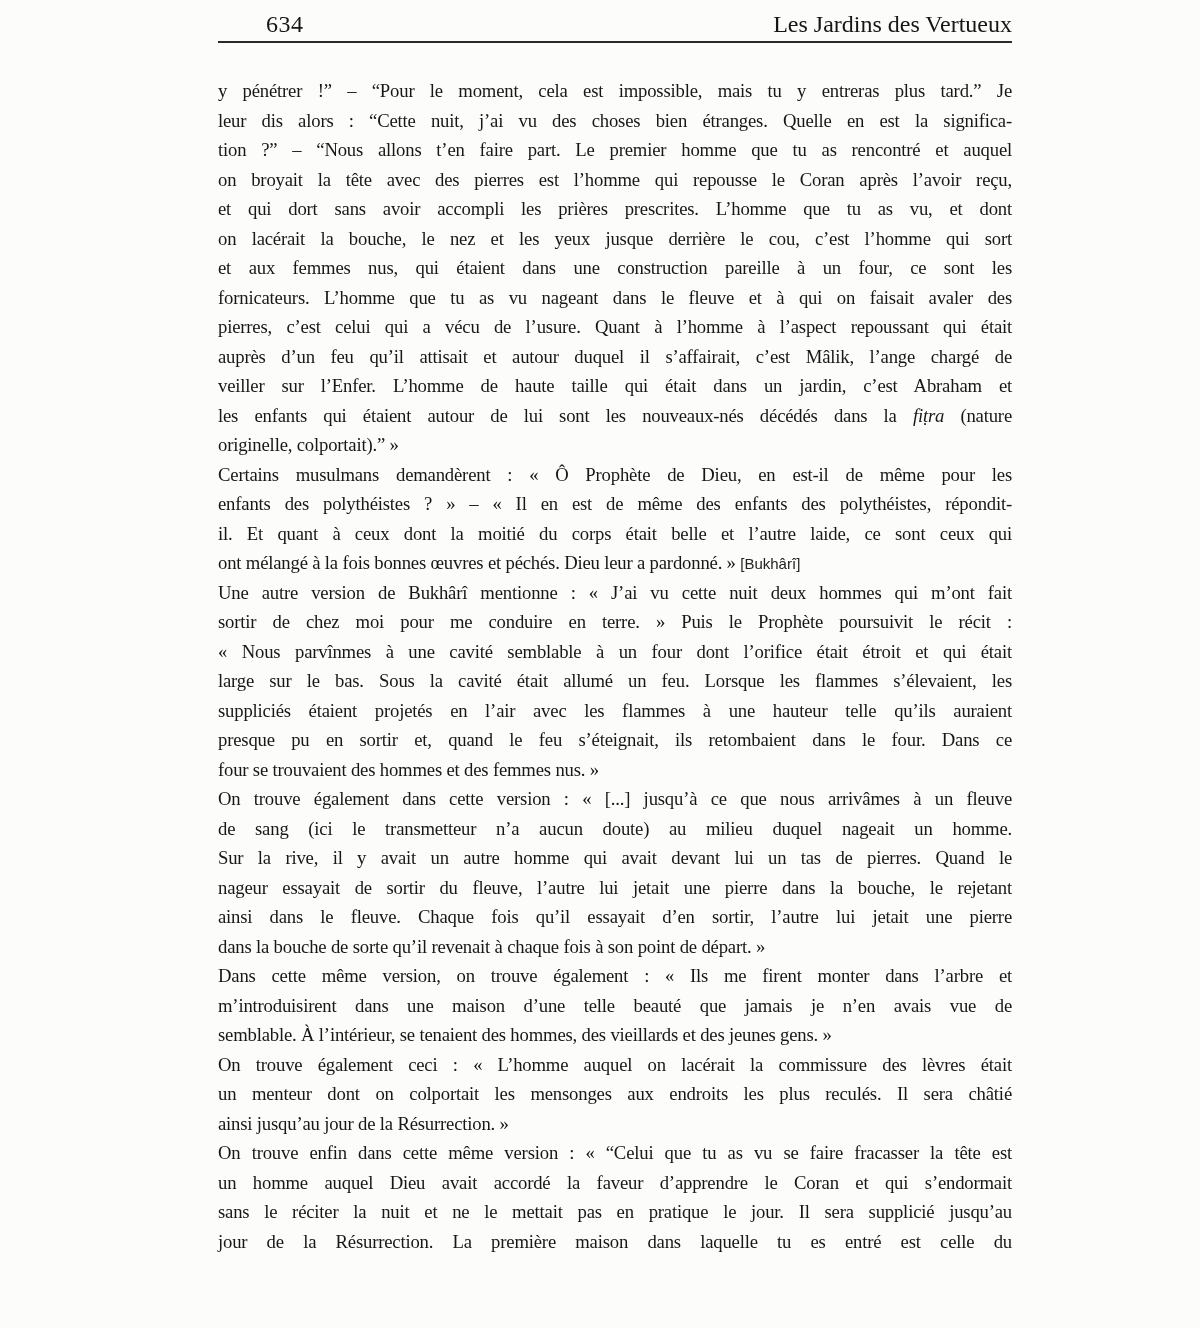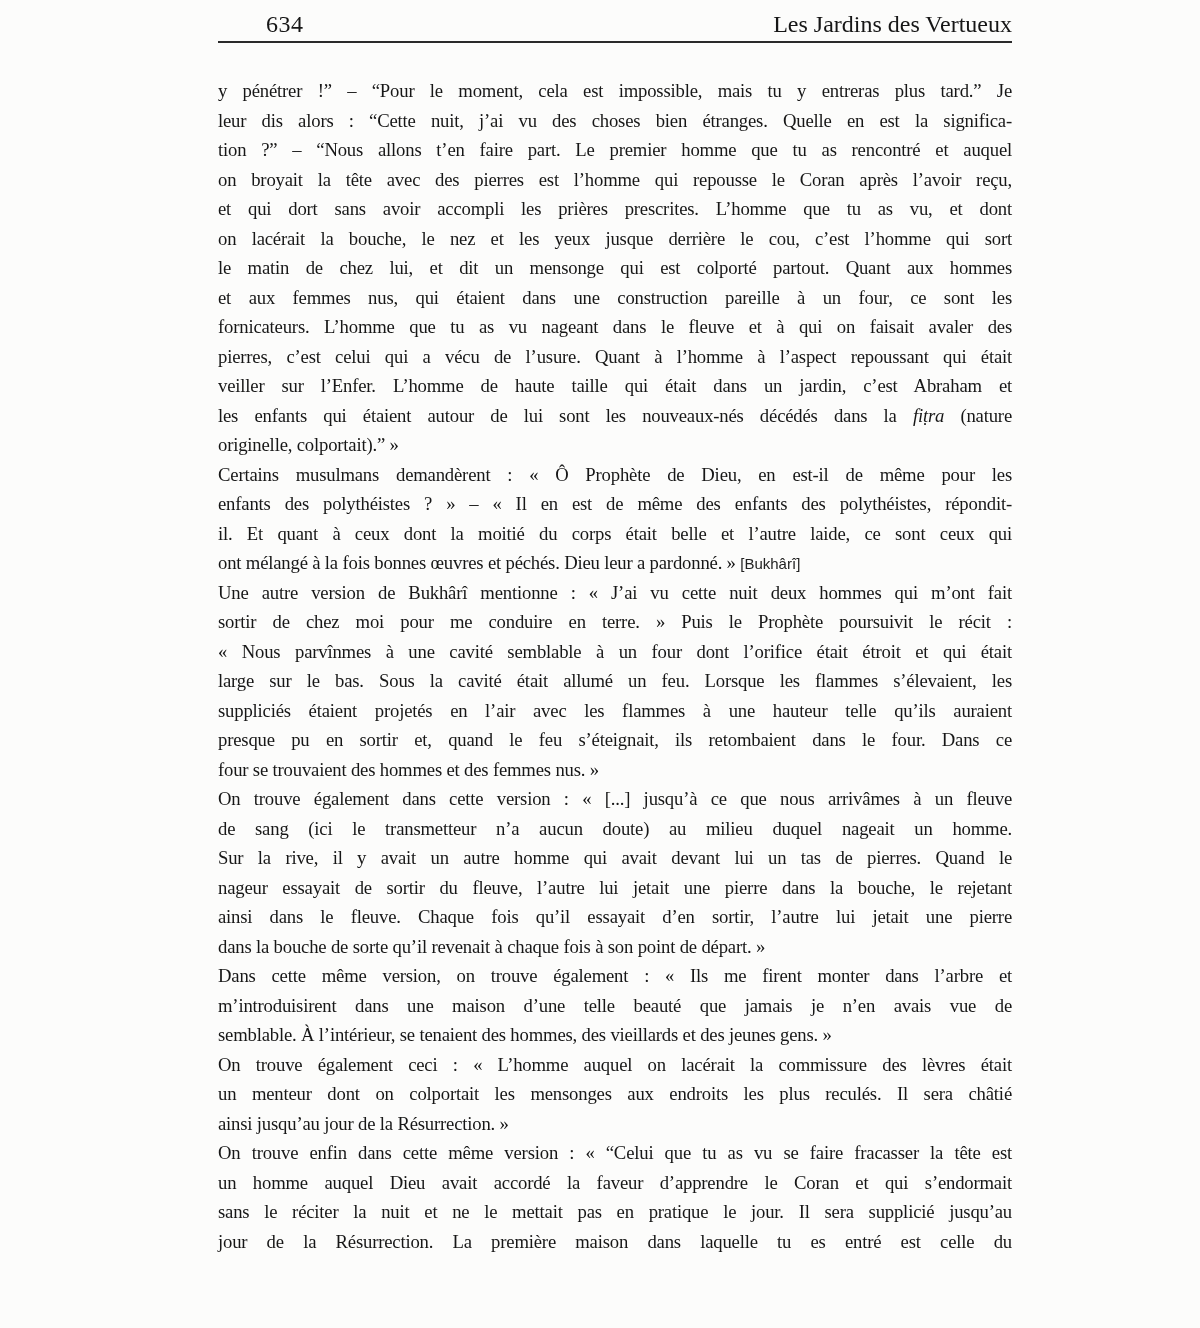--- a/index.html
+++ b/index.html
@@ -71,24 +71,24 @@
     <span class="running-title">Les Jardins des Vertueux</span>
   </div>
   <hr class="header-rule">
   <div class="body-text">
       <div class="line"><span>y pénétrer !” – “Pour le moment, cela est impossible, mais tu y entreras plus tard.”  Je</span></div>
       <div class="line"><span>leur dis alors : “Cette nuit, j’ai vu des choses bien étranges. Quelle en est la significa-</span></div>
       <div class="line"><span>tion ?” – “Nous allons t’en faire part. Le premier homme que tu as rencontré et auquel</span></div>
       <div class="line"><span>on broyait la tête avec des pierres est l’homme qui repousse le Coran après l’avoir reçu,</span></div>
       <div class="line"><span>et qui dort sans avoir accompli les prières prescrites. L’homme que tu as vu, et dont</span></div>
       <div class="line"><span>on lacérait la bouche, le nez et les yeux jusque derrière le cou, c’est l’homme qui sort</span></div>
-      <div class="line"><span>le matin de chez lui, et dit un mensonge qui est colporté partout. Quant aux hommes</span></div>
       <div class="line"><span>et aux femmes nus, qui étaient dans une construction pareille à un four, ce sont les</span></div>
       <div class="line"><span>fornicateurs. L’homme que tu as vu nageant dans le fleuve et à qui on faisait avaler des</span></div>
       <div class="line"><span>pierres, c’est celui qui a vécu de l’usure. Quant à l’homme à l’aspect repoussant qui était</span></div>
+      <div class="line"><span>auprès d’un feu qu’il attisait et autour duquel il s’affairait, c’est Mâlik, l’ange chargé de</span></div>
       <div class="line"><span>veiller sur l’Enfer. L’homme de haute taille qui était dans un jardin, c’est Abraham et</span></div>
       <div class="line"><span>les enfants qui étaient autour de lui sont les nouveaux-nés décédés dans la </span><span class="it">fiṭra</span><span> (nature</span></div>
       <div class="line last"><span>originelle, colportait).” »</span></div>
       <div class="line"><span>Certains musulmans demandèrent : « Ô Prophète de Dieu, en est-il de même pour les</span></div>
       <div class="line"><span>enfants des polythéistes ? » – « Il en est de même des enfants des polythéistes, répondit-</span></div>
       <div class="line"><span>il. Et quant à ceux dont la moitié du corps était belle et l’autre laide, ce sont ceux qui</span></div>
       <div class="line last"><span>ont mélangé à la fois bonnes œuvres et péchés. Dieu leur a pardonné. » </span><span class="bracket">[Bukhârî]</span></div>
       <div class="line"><span>Une autre version de Bukhârî mentionne : « J’ai vu cette nuit deux hommes qui m’ont fait</span></div>
       <div class="line"><span>sortir de chez moi pour me conduire en terre. » Puis le Prophète poursuivit le récit :</span></div>
       <div class="line"><span>« Nous parvînmes à une cavité semblable à un four dont l’orifice était étroit et qui était</span></div>

